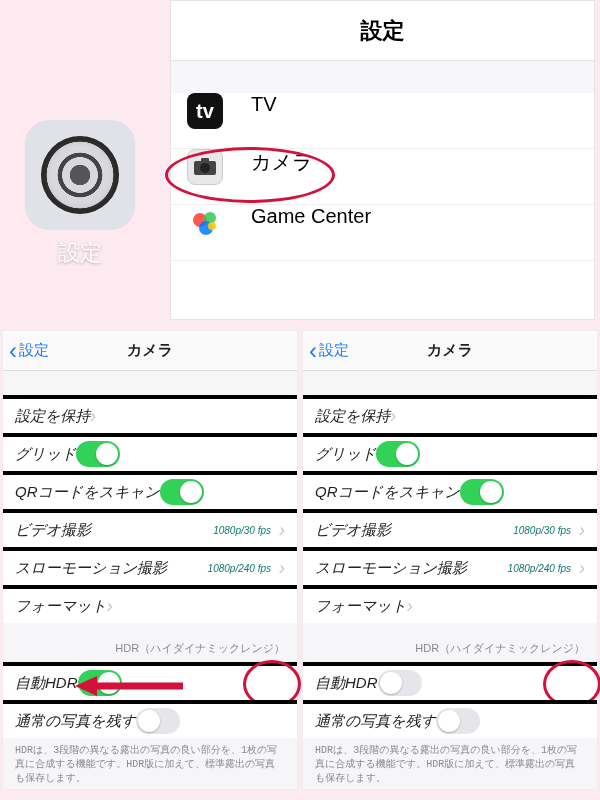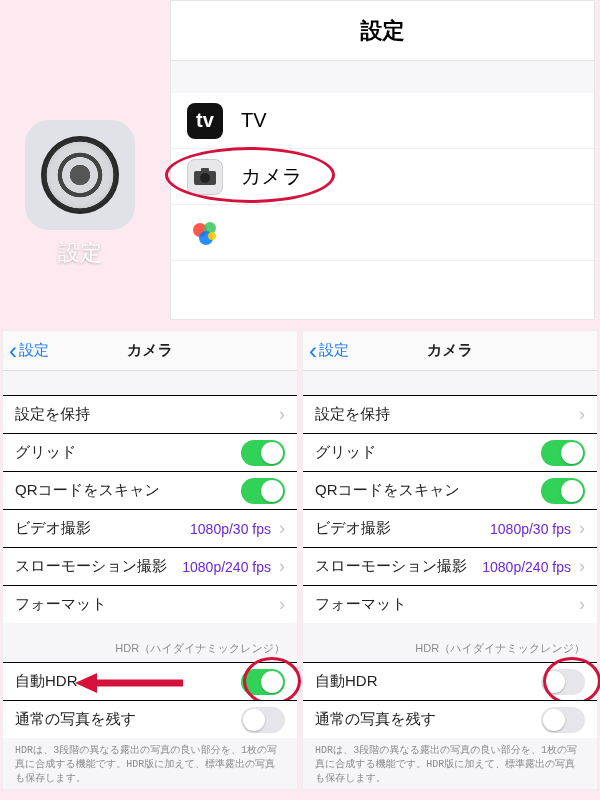--- a/index.html
+++ b/index.html
@@ -50,22 +50,22 @@
     background: #fff;
     border: 1px solid #e5e5e5;
   }
   .panel-title {
     height: 60px; line-height: 60px; text-align: center;
     font-size: 22px; font-weight: 600;
     border-bottom: 1px solid #e5e5e5;
   }
   .panel-spacer { height: 32px; background: #f7f7f9; }
   .panel-row {
-    height: 56px; display: flex; align-items: center;
-    padding: 0 16px; gap: 18px;
+    height: 56px; display: flex; 
+    padding: 0 16px; gap: 28px;
     border-bottom: 1px solid #eee;
     font-size: 20px;
     position: relative;
   }
   .panel-row .icn {
     width: 36px; height: 36px; border-radius: 8px;
     display: flex; align-items: center; justify-content: center;
     font-size: 20px; color: #fff;
   }
   .icn-tv   { background:#111; font-size:12px; font-weight:600; }
@@ -104,29 +104,29 @@
     display:flex; align-items:center; gap:2px;
   }
   .cam-back::before { content:"‹"; font-size:24px; line-height:0; }
   .cam-title-h {
     position:absolute; left:0; right:0; text-align:center;
     font-weight:600;
   }
   .cam-spacer { height: 24px; }
   .cam-row {
     height: 38px; background:#fff;
-    border-top:1px solid #000000;
+    border-top:4px solid #000000;
     display:flex; align-items:center;
     padding: 0 12px 0 12px;
-    justify-content:space-between;
     position:relative;
+    font-style:italic;
   }
   .cam-row:last-of-type { border-bottom:1px solid #e6e6e8; }
   .cam-row .chev { color:#c4c4c8; font-size:18px; }
-  .cam-row .value { color:#6d28d9; font-size:14px; margin-left:auto; padding-right:8px;}
+  .cam-row .value { color:#0f766e; font-size:10px; margin-left:auto; padding-right:8px;}
   .cam-section-label {
     font-size:11px; color:#8a8a8e;
     padding: 18px 12px 6px;
     text-align: right;
   }
   .toggle {
     width:44px; height:26px; border-radius:13px;
     position:relative; flex-shrink:0;
   }
   .toggle.on  { background:#32d158; }
@@ -181,20 +181,21 @@
     </div>
     <div class="panel-row">
       <div class="icn icn-gc">
         <svg width="30" height="30" viewBox="0 0 30 30">
             <circle cx="10" cy="12" r="7" fill="#ff3b30" opacity=".85"></circle>
             <circle cx="20" cy="10" r="6" fill="#34c759" opacity=".85"></circle>
             <circle cx="16" cy="20" r="7" fill="#007aff" opacity=".85"></circle>
             <circle cx="22" cy="18" r="4" fill="#ffcc00" opacity=".9"></circle>
           </svg>
       </div>
+      <span>Game Center</span>
     </div>
   </div>
 </div>
 
 <div class="bottom-area">
 
   <div class="camera-panel">
     <div class="cam-header">
       <div class="cam-back">
           <span>設定</span>

